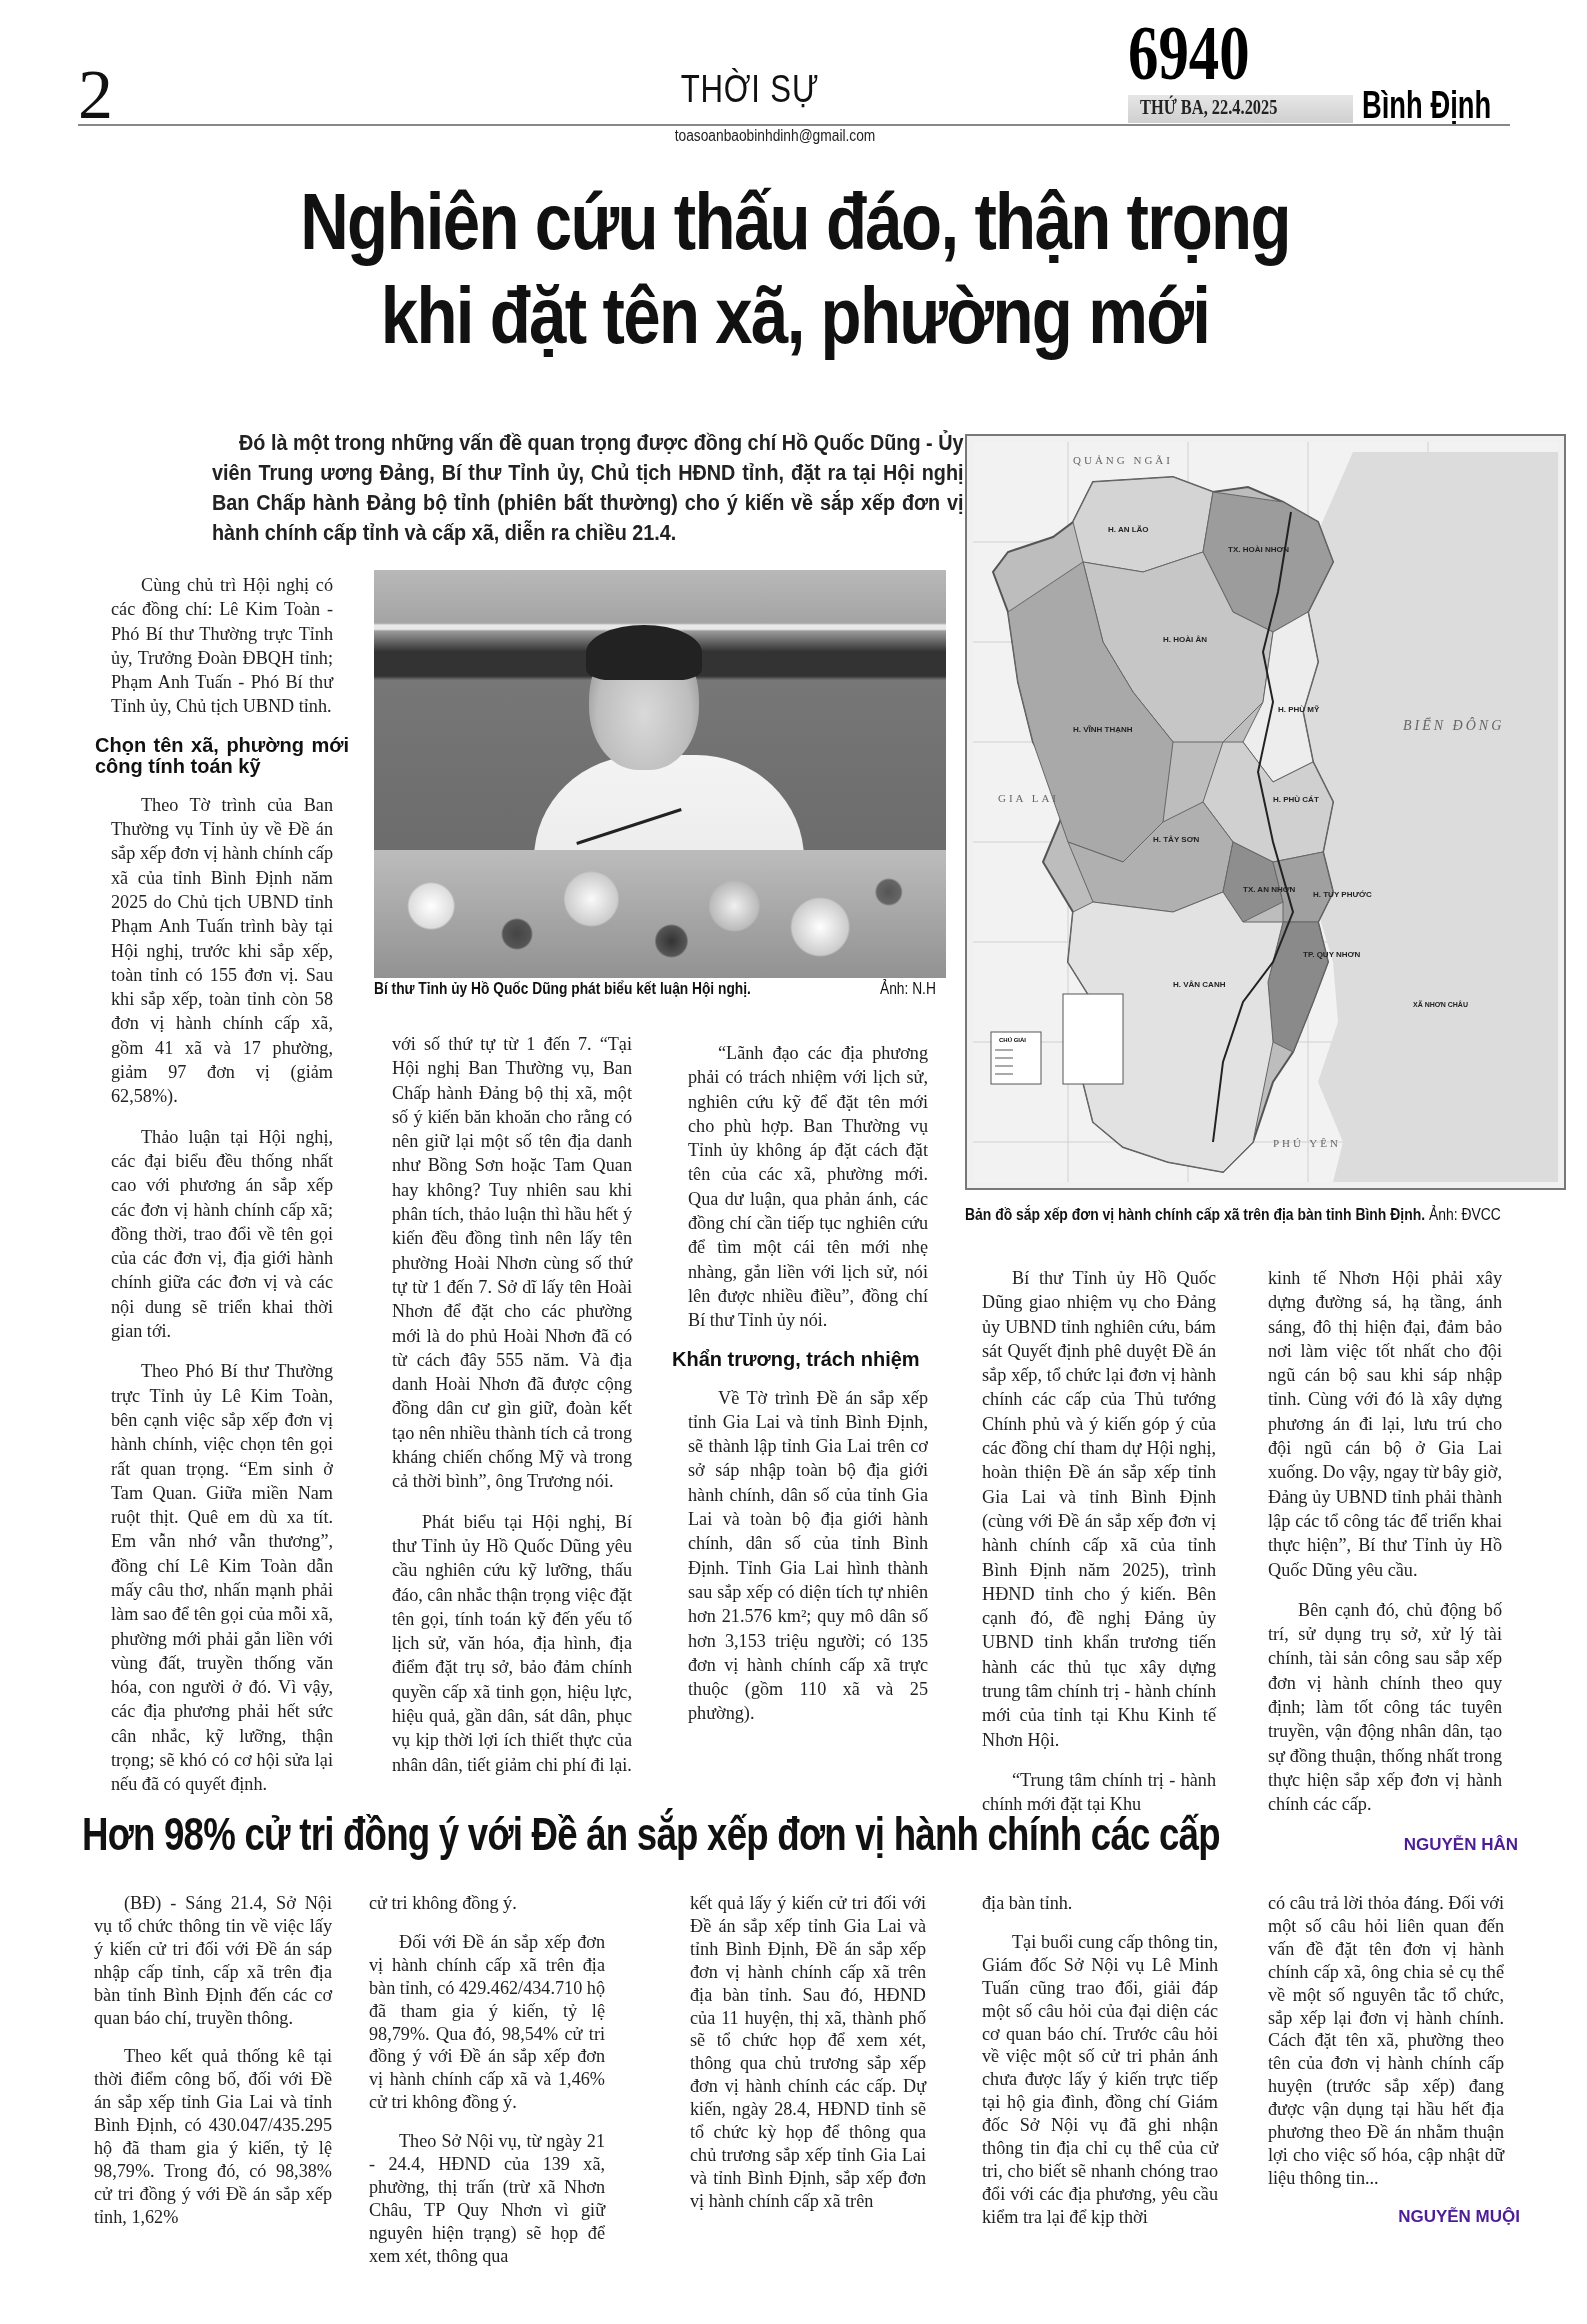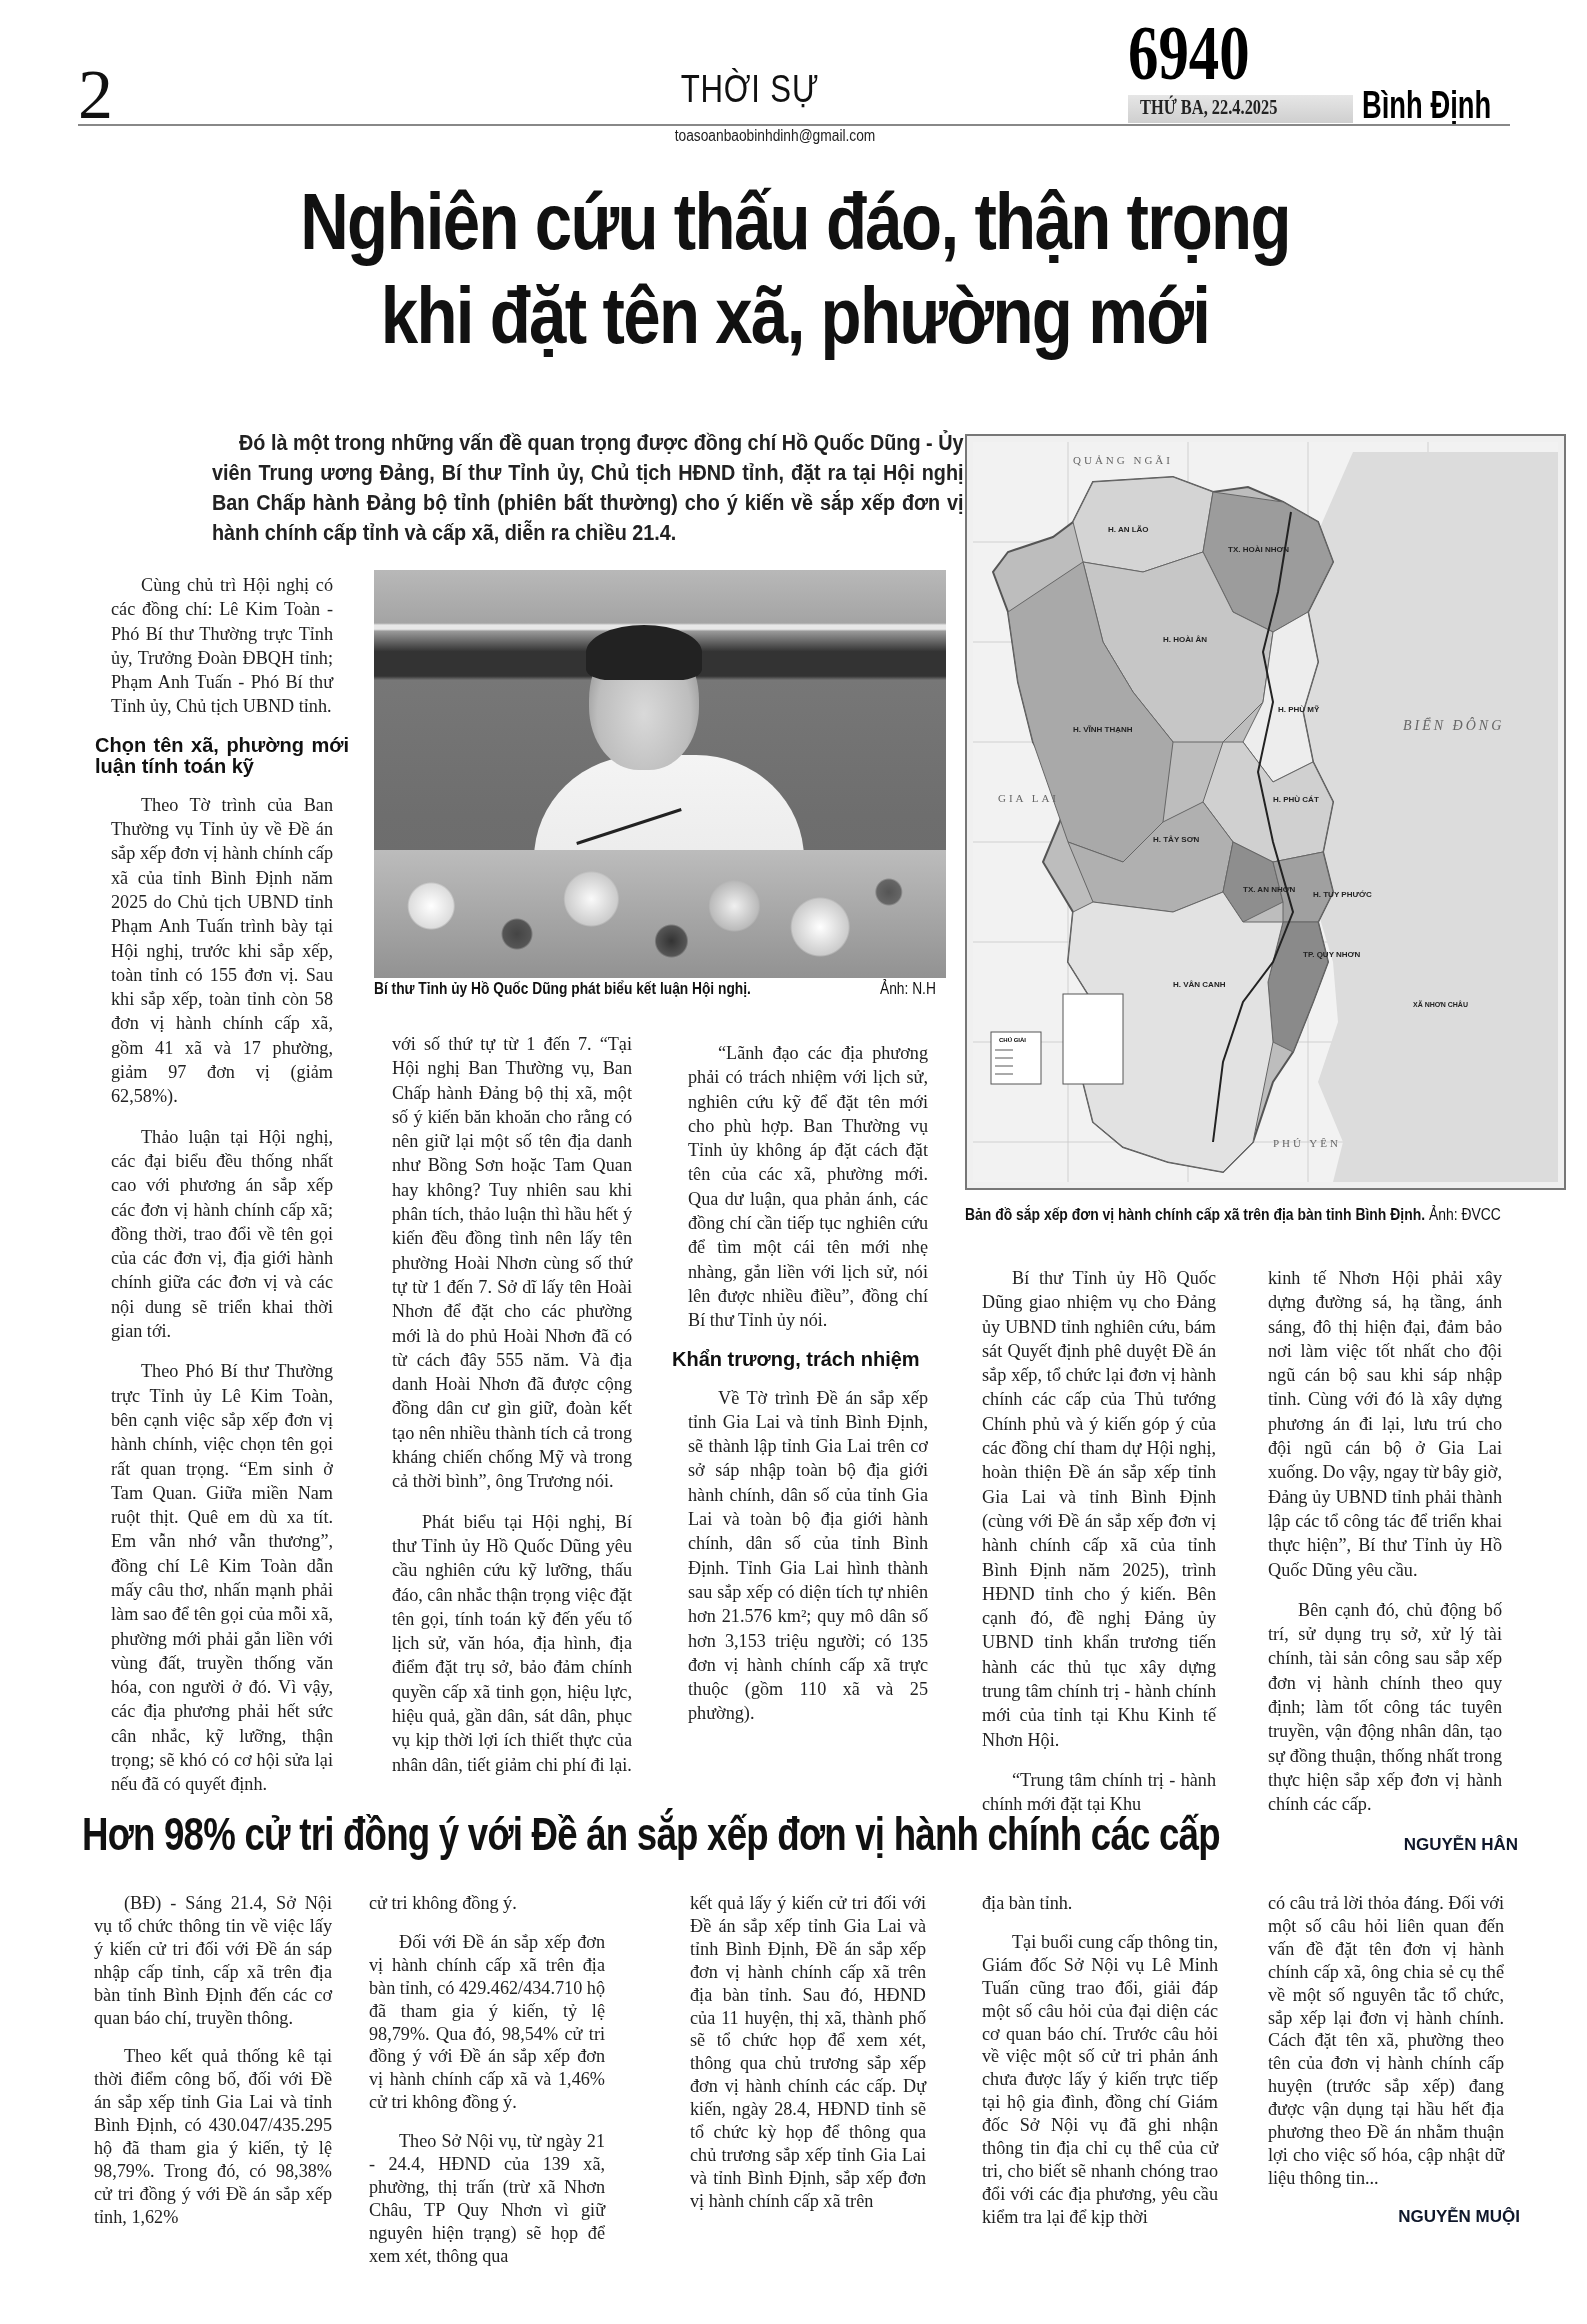--- a/index.html
+++ b/index.html
@@ -42,21 +42,21 @@
   #mapframe{left:965px;top:434px;width:597px;height:752px;border:2px solid #777;background:#f0f0f0;}
   #map{position:absolute;left:6px;top:6px;width:585px;height:740px;}
   #mapcap{left:965px;top:1206px;font-family:"Liberation Sans",sans-serif;font-size:16px;color:#111;transform:scaleX(0.87);transform-origin:left;white-space:nowrap;}
   #mapcap b{font-weight:bold;}
   
   #c1{left:95px;top:557px;width:254px;}
   #c2{left:376px;top:1016px;width:272px;}
   #c3{left:672px;top:1025px;width:272px;}
   #c4{left:966px;top:1250px;width:266px;}
   #c5{left:1252px;top:1250px;width:266px;}
-  .byline{font-family:"Liberation Sans",sans-serif;font-weight:bold;font-size:17px;text-align:right;color:#0f172a;}
+  .byline{font-family:"Liberation Sans",sans-serif;font-weight:bold;font-size:17px;text-align:right;color:#4c1d95;}
   
   #h2{left:82px;top:1806px;font-family:"Liberation Sans",sans-serif;font-weight:bold;font-size:47px;line-height:56px;color:#111;letter-spacing:-1px;transform:scaleX(0.78);transform-origin:left;white-space:nowrap;}
   #d1{left:78px;top:1876px;width:270px;}
   #d2{left:353px;top:1876px;width:268px;}
   #d3{left:674px;top:1876px;width:268px;}
   #d4{left:966px;top:1876px;width:268px;}
   #d5{left:1252px;top:1876px;width:268px;}
   .d{font-size:18.2px;line-height:22.9px;}
 </style>
 </head>
@@ -145,21 +145,21 @@
         <line x1="22" y1="624" x2="40" y2="624" stroke="#555"></line>
         <line x1="22" y1="632" x2="40" y2="632" stroke="#555"></line>
       <rect x="90" y="552" width="60" height="90" fill="#fff" stroke="#555" stroke-width="1"></rect>
     </g>
   </svg>
 </div>
 <div class="abs" id="mapcap"><b>Bản đồ sắp xếp đơn vị hành chính cấp xã trên địa bàn tỉnh Bình Định.</b> <span>Ảnh: ĐVCC</span></div>
 
 <div class="abs body-text" id="c1">
   <p>Cùng chủ trì Hội nghị có các đồng chí: Lê Kim Toàn - Phó Bí thư Thường trực Tỉnh ủy, Trưởng Đoàn ĐBQH tỉnh; Phạm Anh Tuấn - Phó Bí thư Tỉnh ủy, Chủ tịch UBND tỉnh.</p>
-  <div class="subhead">Chọn tên xã, phường mới luận tính toán kỹ</div>
+  <div class="subhead">Chọn tên xã, phường mới công tính toán kỹ</div>
   <p>Theo Tờ trình của Ban Thường vụ Tỉnh ủy về Đề án sắp xếp đơn vị hành chính cấp xã của tỉnh Bình Định năm 2025 do Chủ tịch UBND tỉnh Phạm Anh Tuấn trình bày tại Hội nghị, trước khi sắp xếp, toàn tỉnh có 155 đơn vị. Sau khi sắp xếp, toàn tỉnh còn 58 đơn vị hành chính cấp xã, gồm 41 xã và 17 phường, giảm 97 đơn vị (giảm 62,58%).</p>
   <p>Thảo luận tại Hội nghị, các đại biểu đều thống nhất cao với phương án sắp xếp các đơn vị hành chính cấp xã; đồng thời, trao đổi về tên gọi của các đơn vị, địa giới hành chính giữa các đơn vị và các nội dung sẽ triển khai thời gian tới.</p>
   <p>Theo Phó Bí thư Thường trực Tỉnh ủy Lê Kim Toàn, bên cạnh việc sắp xếp đơn vị hành chính, việc chọn tên gọi rất quan trọng. “Em sinh ở Tam Quan. Giữa miền Nam ruột thịt. Quê em dù xa tít. Em vẫn nhớ vẫn thương”, đồng chí Lê Kim Toàn dẫn mấy câu thơ, nhấn mạnh phải làm sao để tên gọi của mỗi xã, phường mới phải gắn liền với vùng đất, truyền thống văn hóa, con người ở đó. Vì vậy, các địa phương phải hết sức cân nhắc, kỹ lưỡng, thận trọng; sẽ khó có cơ hội sửa lại nếu đã có quyết định.</p>
 </div>
 <div class="abs body-text" id="c2">
   <p class="noind">với số thứ tự từ 1 đến 7. “Tại Hội nghị Ban Thường vụ, Ban Chấp hành Đảng bộ thị xã, một số ý kiến băn khoăn cho rằng có nên giữ lại một số tên địa danh như Bồng Sơn hoặc Tam Quan hay không? Tuy nhiên sau khi phân tích, thảo luận thì hầu hết ý kiến đều đồng tình nên lấy tên phường Hoài Nhơn cùng số thứ tự từ 1 đến 7. Sở dĩ lấy tên Hoài Nhơn để đặt cho các phường mới là do phủ Hoài Nhơn đã có từ cách đây 555 năm. Và địa danh Hoài Nhơn đã được cộng đồng dân cư gìn giữ, đoàn kết tạo nên nhiều thành tích cả trong kháng chiến chống Mỹ và trong cả thời bình”, ông Trương nói.</p>
   <p>Phát biểu tại Hội nghị, Bí thư Tỉnh ủy Hồ Quốc Dũng yêu cầu nghiên cứu kỹ lưỡng, thấu đáo, cân nhắc thận trọng việc đặt tên gọi, tính toán kỹ đến yếu tố lịch sử, văn hóa, địa hình, địa điểm đặt trụ sở, bảo đảm chính quyền cấp xã tinh gọn, hiệu lực, hiệu quả, gần dân, sát dân, phục vụ kịp thời lợi ích thiết thực của nhân dân, tiết giảm chi phí đi lại.</p>
 </div>
 <div class="abs body-text" id="c3">
   <p>“Lãnh đạo các địa phương phải có trách nhiệm với lịch sử, nghiên cứu kỹ để đặt tên mới cho phù hợp. Ban Thường vụ Tỉnh ủy không áp đặt cách đặt tên của các xã, phường mới. Qua dư luận, qua phản ánh, các đồng chí cần tiếp tục nghiên cứu để tìm một cái tên mới nhẹ nhàng, gắn liền với lịch sử, nói lên được nhiều điều”, đồng chí Bí thư Tỉnh ủy nói.</p>

